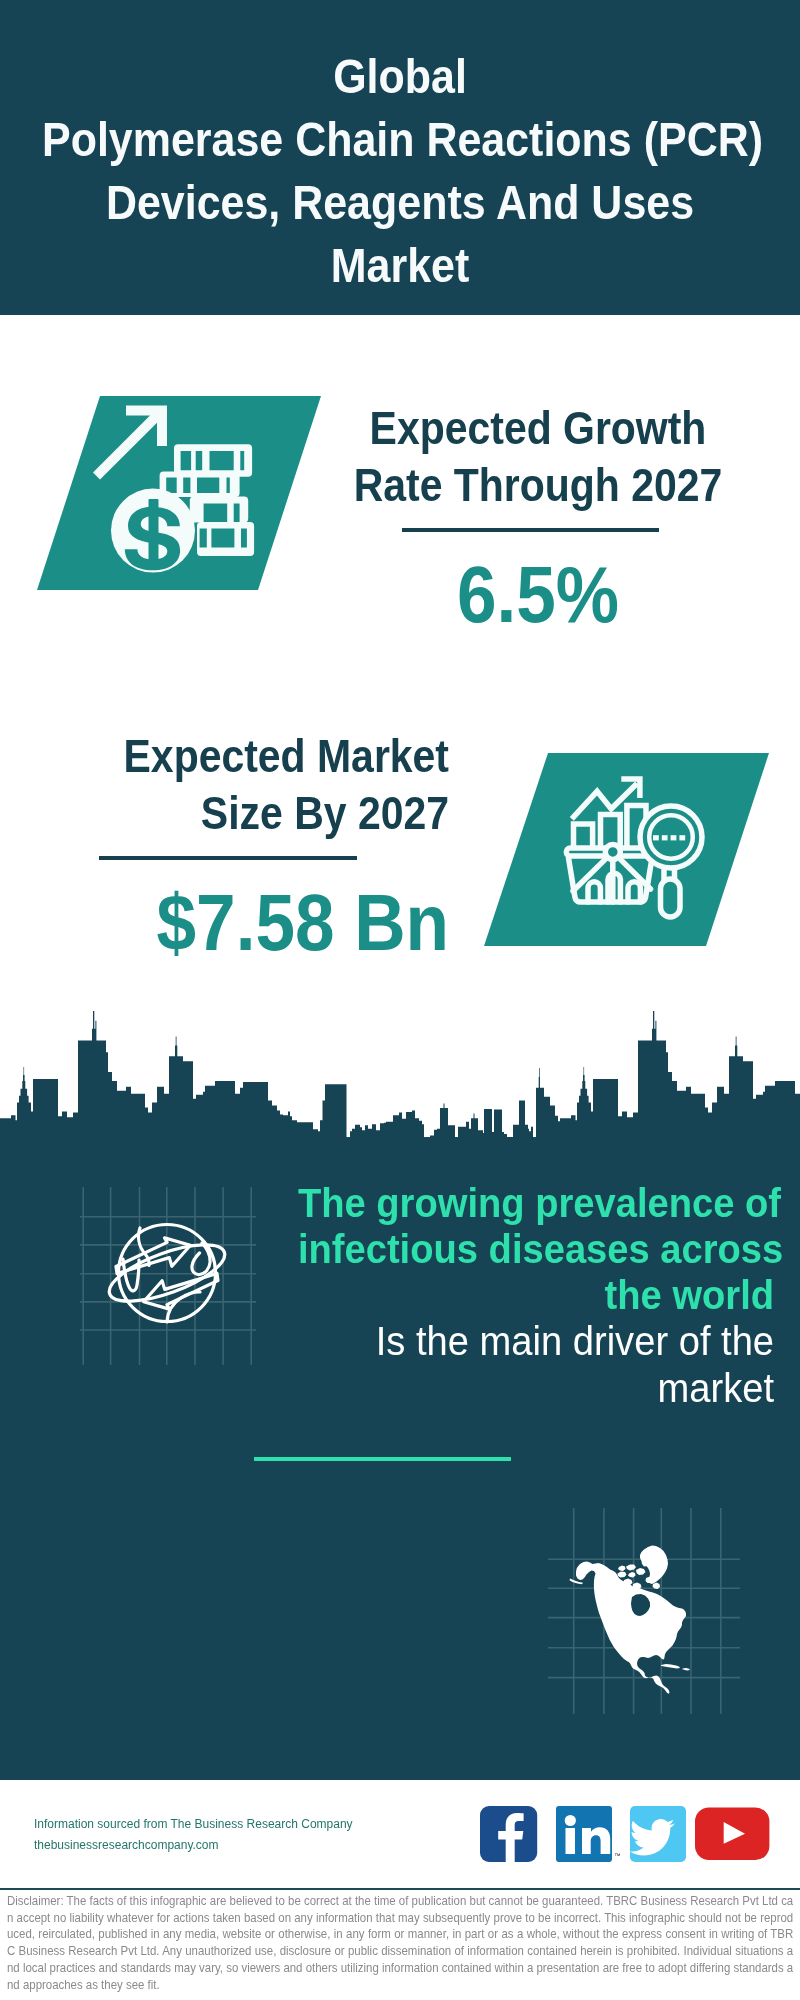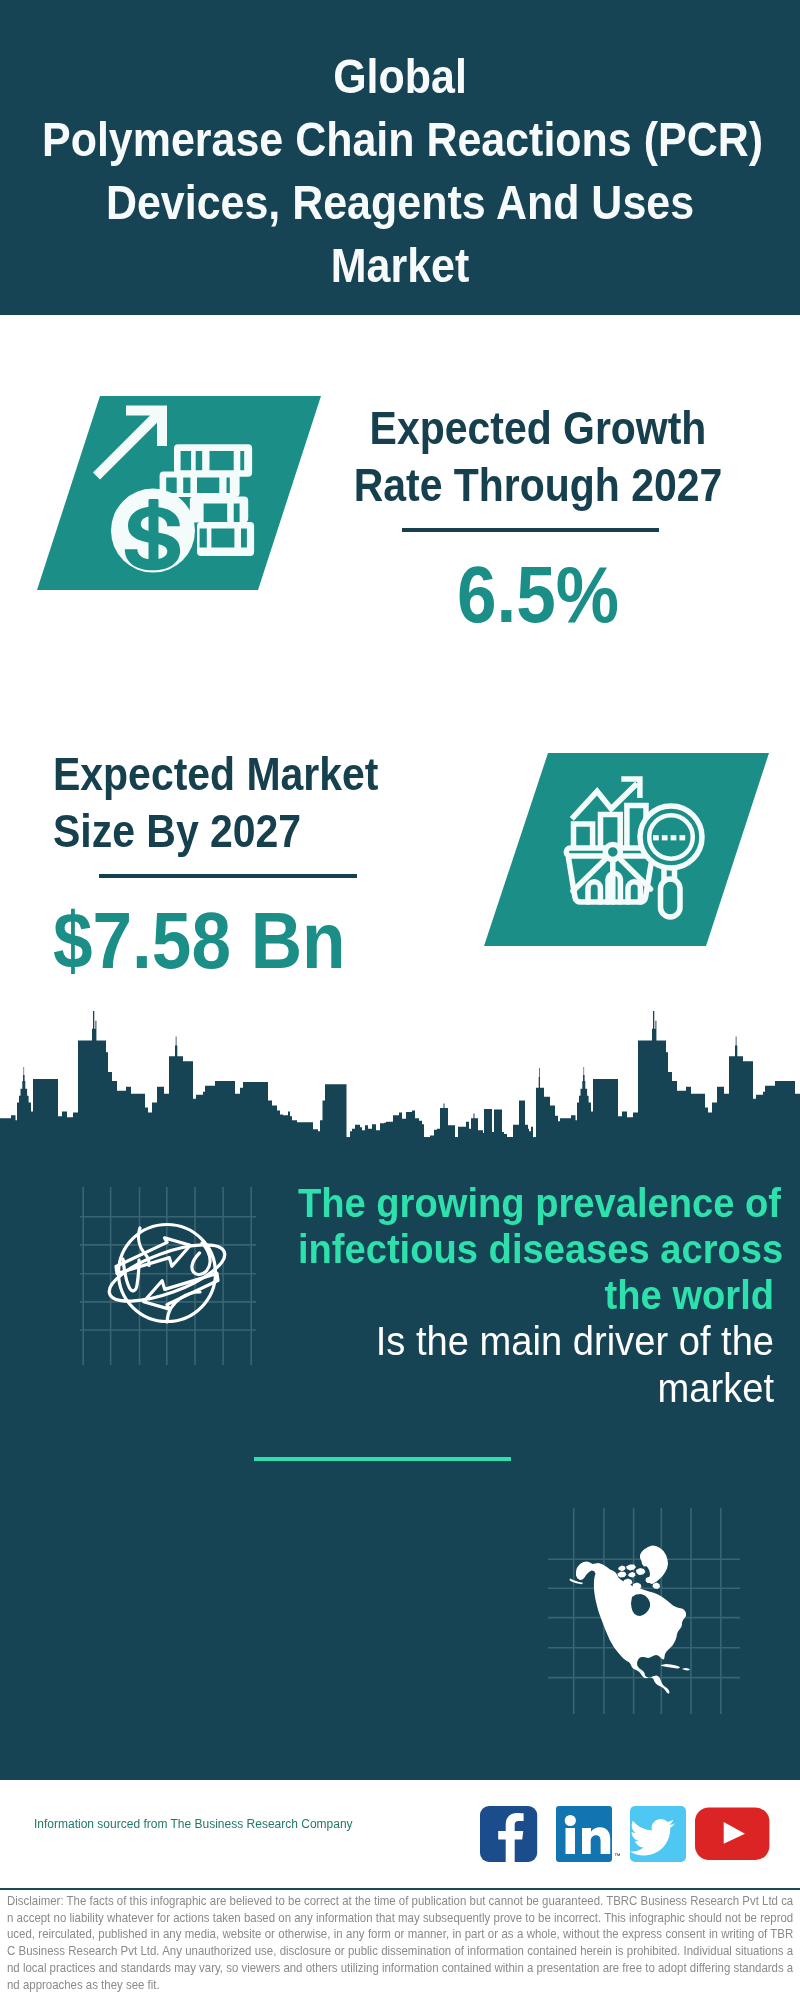--- a/index.html
+++ b/index.html
@@ -12,21 +12,21 @@
   .header-title .l{color:#f7fafa;font-size:48px;font-weight:bold;line-height:63px;white-space:nowrap;transform:scaleX(0.895);transform-origin:center center;}
 
   
   .statA-icon{position:absolute;left:37px;top:396px;width:284px;height:194px;}
   .statA-text{position:absolute;left:318px;top:400px;width:440px;text-align:center;}
   .stat-title .l{color:#17404f;font-size:45.5px;font-weight:bold;line-height:57px;white-space:nowrap;transform:scaleX(0.9);transform-origin:center center;}
   .stat-rule{height:4px;background:#17404f;margin:14px auto 0 auto;}
   .stat-value{color:#1b8f87;font-size:79px;font-weight:bold;line-height:86px;margin-top:20px;white-space:nowrap;transform:scaleX(0.9);transform-origin:center center;}
 
   
-  .statB-text{position:absolute;left:31px;top:746px;width:440px;text-align:left;}
+  .statB-text{position:absolute;left:31px;top:728px;width:440px;text-align:right;}
   .statB-icon{position:absolute;left:484px;top:753px;width:285px;height:193px;}
 
   
   .darkband{position:absolute;left:0;top:1138px;width:800px;height:642px;background:#164455;}
   .skyline{position:absolute;left:0;top:1008px;width:800px;height:132px;display:block;}
 
   
   .driver-icon{position:absolute;left:80px;top:1187px;width:176px;height:178px;}
   .driver-text{position:absolute;left:280px;top:1180px;width:512px;text-align:right;}
   .tline{white-space:nowrap;transform-origin:center center;}
@@ -205,20 +205,21 @@
       <path d="M100.0,39.0 L104.0,37.5 L108.0,38.0 L112.0,40.0 L115.5,43.0 L118.0,47.0 L119.5,51.5 L120.0,56.0 L119.0,60.5 L117.0,64.5 L114.5,68.0 L111.5,71.0 L108.5,73.5 L105.5,75.5 L103.0,76.0 L101.5,74.5 L101.0,72.0 L101.5,69.0 L102.0,66.0 L101.5,63.0 L100.0,60.0 L98.0,57.5 L95.5,55.5 L93.5,53.0 L92.0,50.0 L92.0,47.0 L93.5,44.0 L96.0,41.5 Z"></path>
       <path d="M78.0,58.5 L82.0,56.5 L86.0,56.5 L88.0,59.0 L86.0,61.5 L82.0,62.5 L79.0,61.0 Z M69.5,65.5 L73.0,63.5 L77.0,64.0 L78.5,66.5 L76.5,69.0 L72.5,69.5 L70.0,68.0 Z M88.0,62.0 L92.0,60.0 L96.0,61.0 L97.5,64.0 L95.0,66.5 L91.0,67.0 L88.5,65.0 Z M93.5,53.0 L97.0,51.0 L100.5,52.0 L102.0,55.0 L100.0,58.0 L96.0,58.5 L94.0,56.0 Z M76.0,72.0 L80.0,70.5 L83.5,72.0 L84.5,75.0 L82.0,77.0 L78.0,77.0 L75.5,75.0 Z M98.0,70.0 L102.0,68.5 L105.0,70.0 L105.5,73.0 L103.0,75.0 L99.5,75.0 L97.5,73.0 Z M85.0,76.0 L89.0,74.5 L92.5,76.0 L93.5,79.0 L91.0,81.0 L87.0,81.0 L84.5,79.0 Z M105.0,76.0 L108.5,74.5 L111.5,76.0 L112.0,79.0 L109.5,81.0 L106.5,80.5 L104.5,78.5 Z M81.0,65.5 L84.0,64.0 L87.0,65.0 L87.5,67.5 L85.0,69.5 L82.0,69.0 L80.0,67.5 Z M71.0,59.0 L74.0,57.5 L77.0,58.5 L77.5,61.0 L75.0,63.0 L72.0,62.5 L70.0,61.0 Z"></path>
       <path d="M113.0,157.0 L118.0,156.0 L123.0,156.5 L128.0,157.5 L131.0,158.5 L132.0,160.0 L129.0,160.5 L124.0,159.8 L119.0,159.0 L115.0,158.2 L113.0,157.8 Z"></path>
       <path d="M134.5,160.5 L138.0,160.0 L141.0,160.8 L142.0,162.0 L139.0,162.5 L136.0,161.8 L134.5,161.2 Z"></path>
     </g>
     <path d="M84.0,89.0 L88.0,86.5 L93.0,86.0 L97.0,87.5 L100.0,90.5 L102.0,94.5 L102.0,98.5 L100.5,102.0 L98.0,105.0 L95.0,107.0 L92.0,108.0 L89.0,107.5 L86.5,106.0 L84.5,103.0 L83.5,99.5 L83.0,95.5 L83.5,92.0 Z" fill="#164455"></path>
   </svg>
 
   <div class="foot-src">
     <div>Information sourced from The Business Research Company</div>
+    <div>thebusinessresearchcompany.com</div>
   </div>
 
   <svg class="socials" viewBox="0 0 300 62">
 
     <g>
       <rect x="2" y="0" width="57.2" height="56" rx="9" fill="#1b4c8c"></rect>
       <path d="M36.7,56 L36.7,33.6 L44.2,33.6 L45.3,24.9 L36.7,24.9 L36.7,19.3
                c0,-2.5 0.7,-4.2 4.3,-4.2 L45.6,15.1 L45.6,7.3 c-0.8,-0.1 -3.5,-0.35 -6.7,-0.35
                c-6.6,0 -11.2,4.1 -11.2,11.5 L27.7,24.9 L20.2,24.9 L20.2,33.6 L27.7,33.6 L27.7,56 Z" fill="#ffffff"></path>
     </g>

